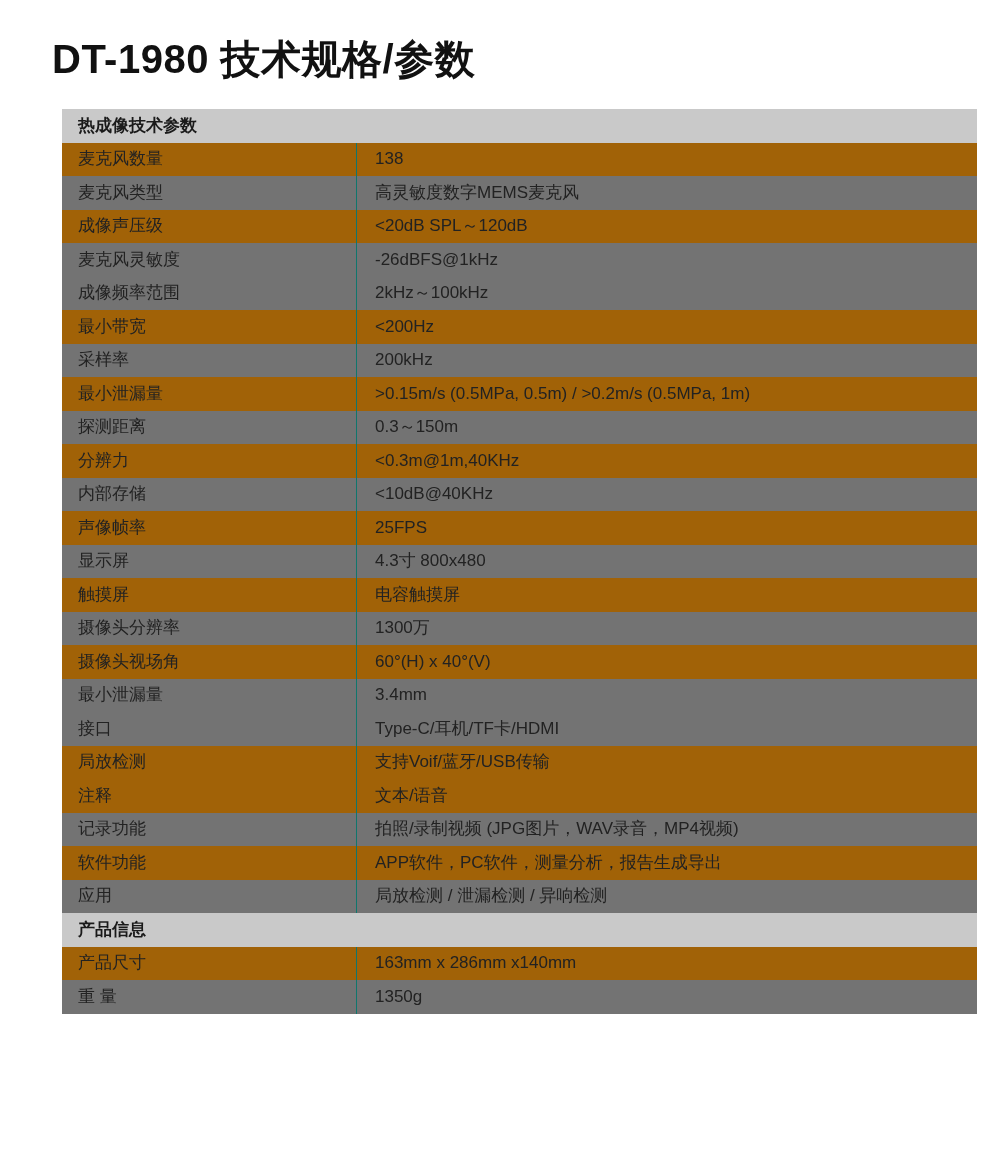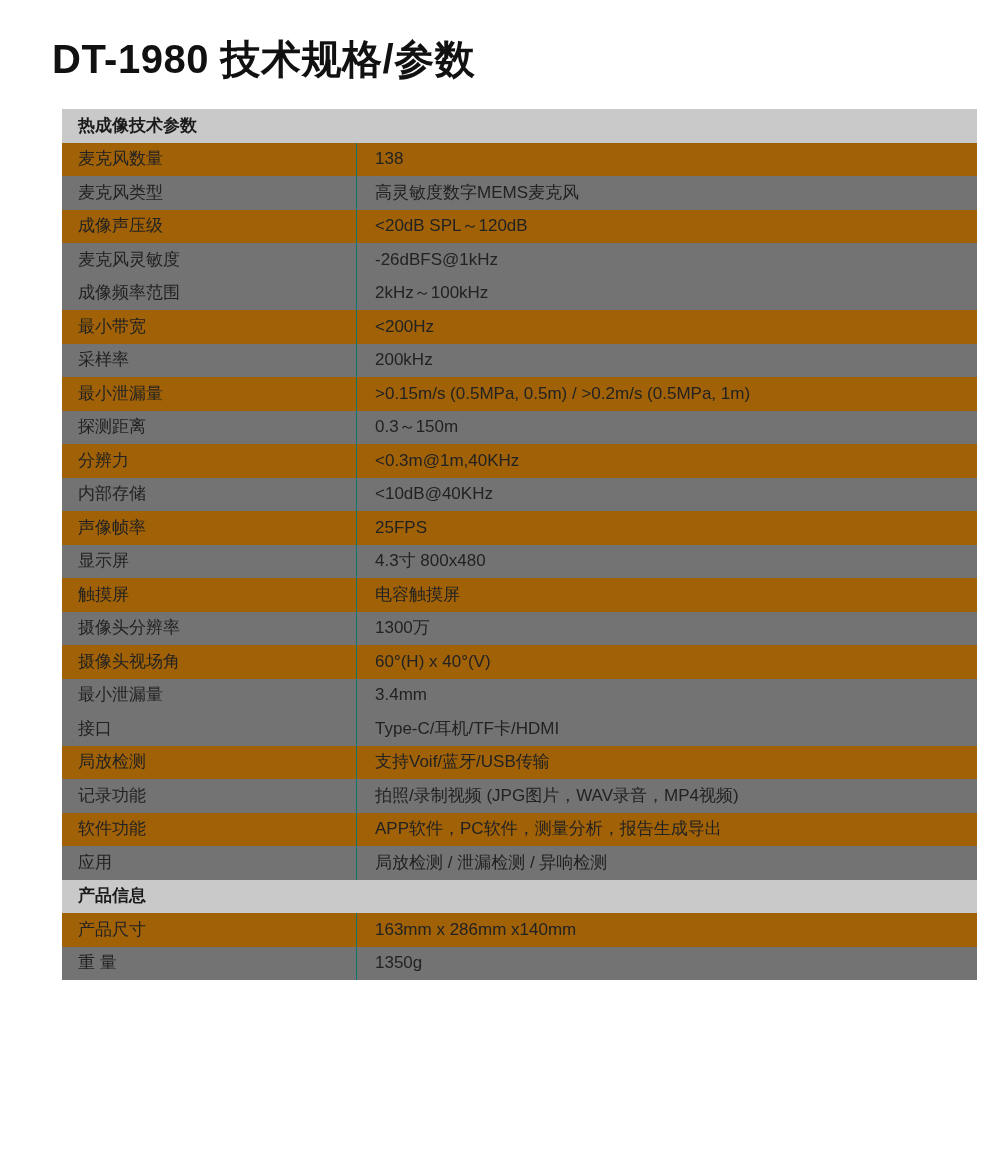--- a/index.html
+++ b/index.html
@@ -162,20 +162,24 @@
         <td class="col-value">3.4mm</td>
       </tr>
       <tr class="row-alt">
         <td class="col-label">接口</td>
         <td class="col-value">Type-C/耳机/TF卡/HDMI</td>
       </tr>
       <tr class="row-plain">
         <td class="col-label">局放检测</td>
         <td class="col-value">支持Voif/蓝牙/USB传输</td>
       </tr>
+      <tr class="row-plain">
+        <td class="col-label">注释</td>
+        <td class="col-value">文本/语音</td>
+      </tr>
       <tr class="row-alt">
         <td class="col-label">记录功能</td>
         <td class="col-value">拍照/录制视频 (JPG图片，WAV录音，MP4视频)</td>
       </tr>
       <tr class="row-plain">
         <td class="col-label">软件功能</td>
         <td class="col-value">APP软件，PC软件，测量分析，报告生成导出</td>
       </tr>
       <tr class="row-alt">
         <td class="col-label">应用</td>

